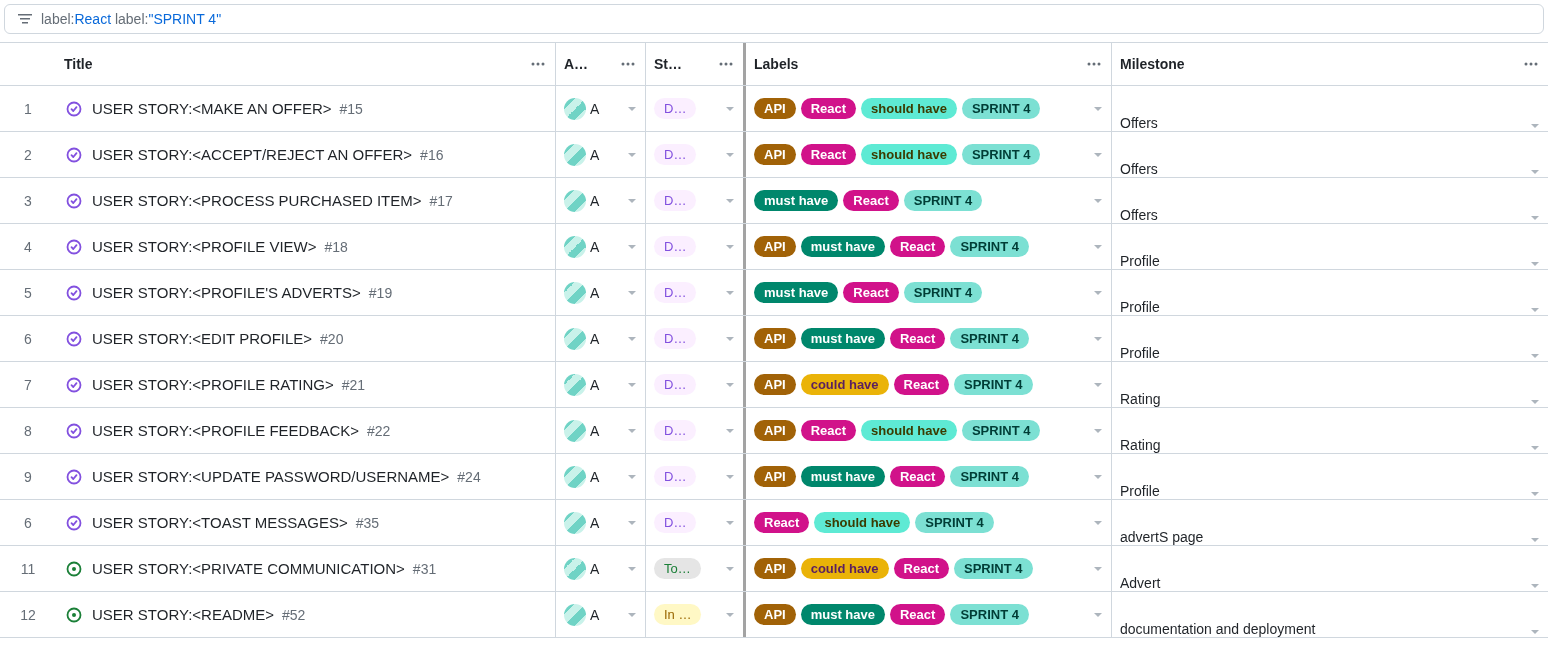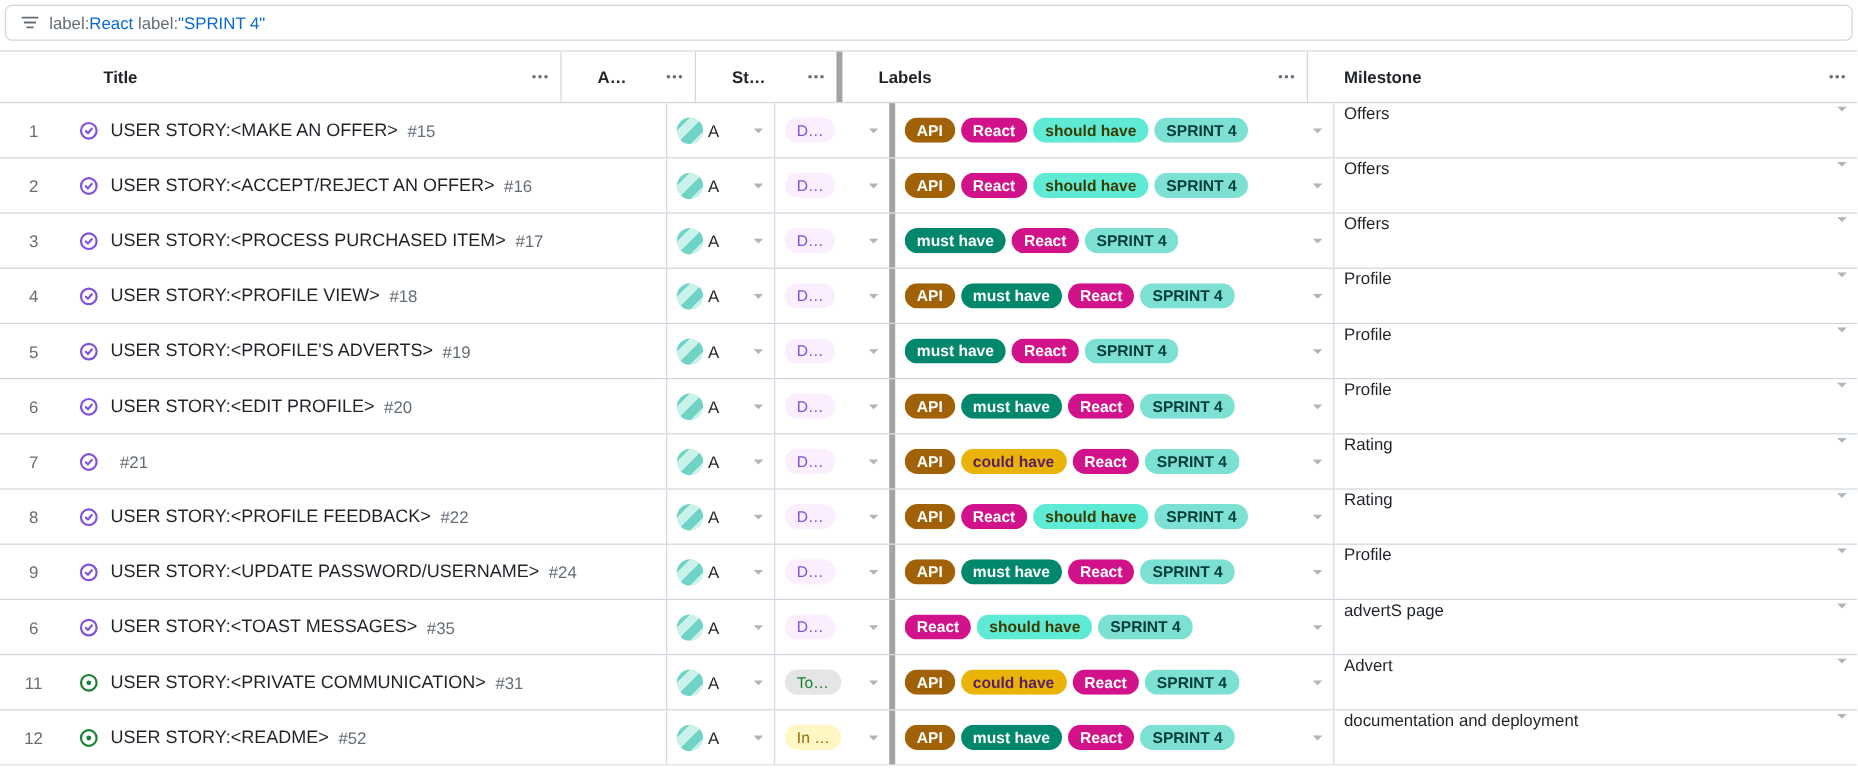--- a/index.html
+++ b/index.html
@@ -8,25 +8,25 @@
   .filter-bar { display: flex; align-items: center; gap: 8px; padding: 6px 12px; border: 1px solid #d0d7de; border-radius: 6px; margin: 4px 4px 8px 4px; }
   .filter-icon { width: 16px; height: 16px; color: #656d76; }
   .filter-content { font-size: 14px; color: #656d76; }
   .filter-content .token-blue { color: #0969da; }
   .table-header { display: flex; border-top: 1px solid #d0d7de; border-bottom: 1px solid #d0d7de; height: 44px; }
   .table-row { display: flex; border-bottom: 1px solid #d0d7de; height: 46px; align-items: center; }
   
   .col-num   { width: 56px;  flex: 0 0 56px;  text-align: center; color: #656d76; }
   .col-title { flex: 1 1 490px; display: flex; align-items: center; padding-left: 10px; border-right: 1px solid #d0d7de; height:100%;}
   .col-assign{ width: 90px;  flex: 0 0 90px;  display: flex; align-items: center; padding: 0 8px; border-right: 1px solid #d0d7de; height:100%;}
-  .col-status{ width: 100px; flex: 0 0 100px; display: flex; align-items: center; padding: 0 8px; border-right: 5px solid #a3a3a3; height:100%;}
+  .col-status{ width: 100px; flex: 0 0 100px; display: flex; align-items: center; padding: 0 8px; border-right: 3px solid #a3a3a3; height:100%;}
   .col-labels{ width: 366px; flex: 0 0 366px; display: flex; align-items: center; padding: 0 8px; border-right: 1px solid #d0d7de; height:100%;}
-  .col-mile  { width: 436px; flex: 0 0 436px; display: flex; align-items: flex-start; padding: 0 8px; height:100%;}
-  
-  .hdr { display: flex; align-items: center; justify-content: space-between; color: #1f2328; font-weight: 600; padding: 0 8px; margin-left: 22px; }
+  .col-mile  { width: 436px; flex: 0 0 436px; display: flex; align-items: flex-end; padding: 0 8px; height:100%;}
+  
+  .hdr { display: flex; align-items: center; justify-content: space-between; color: #1f2328; font-weight: 600; padding: 0 8px; }
   .hdr-label { white-space: nowrap; overflow: hidden; text-overflow: ellipsis; }
   .hdr-menu { width: 18px; height: 18px; color: #656d76; cursor: pointer; display:flex; align-items:center; justify-content:center;}
   .hdr-menu svg { width:16px; height:16px;}
   
   .issue-icon { width: 16px; height: 16px; margin-right: 10px; flex-shrink: 0; }
   .issue-icon.done { color: #8250df; }
   .issue-icon.open { color: #1a7f37; }
   .title-text { font-size: 15px; color: #1f2328; white-space: nowrap; overflow: hidden; text-overflow: ellipsis; }
   .issue-num { color: #656d76; margin-left: 8px; }
   
@@ -413,20 +413,21 @@
         </span>
       </div>
     </div>
     <div class="table-row">
       <div class="col-num">7</div>
       <div class="col-title">
         <span class="issue-icon done"><svg viewBox="0 0 16 16" fill="none" stroke="currentColor" stroke-width="1.8">
             <circle cx="8" cy="8" r="6.5"></circle>
             <path d="M5.5 8.2l1.8 1.8 3.2-3.8" stroke-linecap="round" stroke-linejoin="round"></path>
           </svg></span>
+        <span class="title-text">USER STORY:&lt;PROFILE RATING&gt;</span>
         <span class="issue-num">#21</span>
       </div>
       <div class="col-assign">
         <span class="avatar"></span>
         <span class="assign-text">A</span>
         <span class="chevron">
           <svg viewBox="0 0 10 10" fill="currentColor">
             <path d="M1 3l4 4 4-4z"></path>
           </svg>
         </span>

